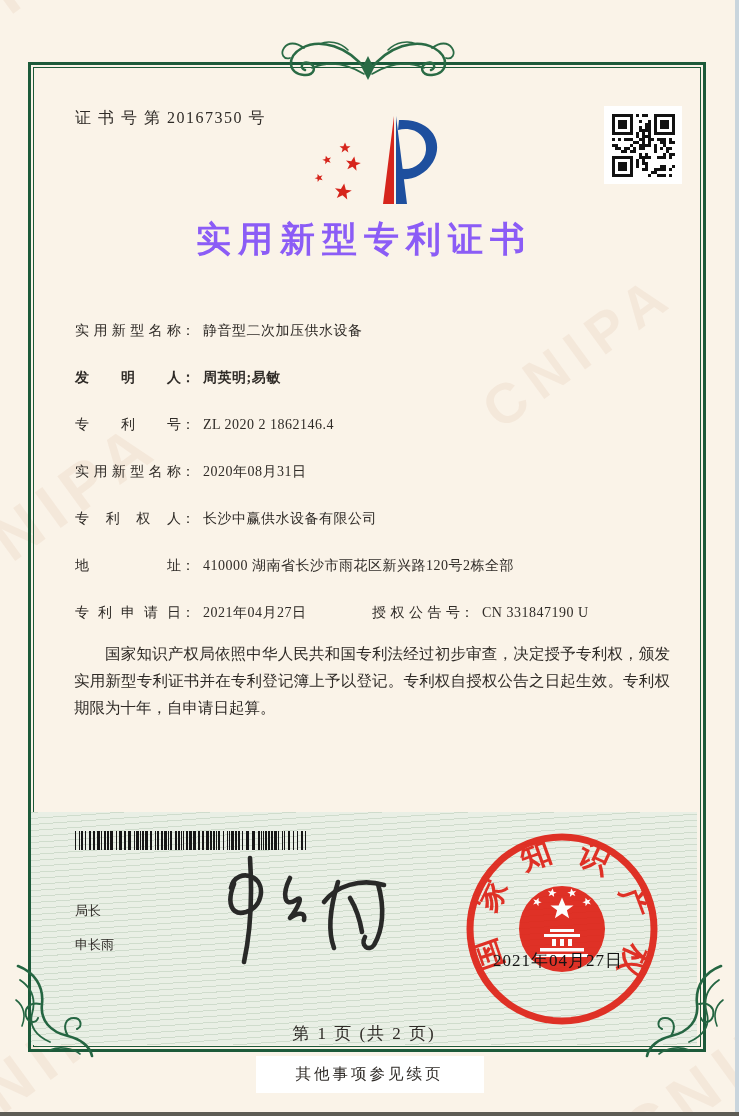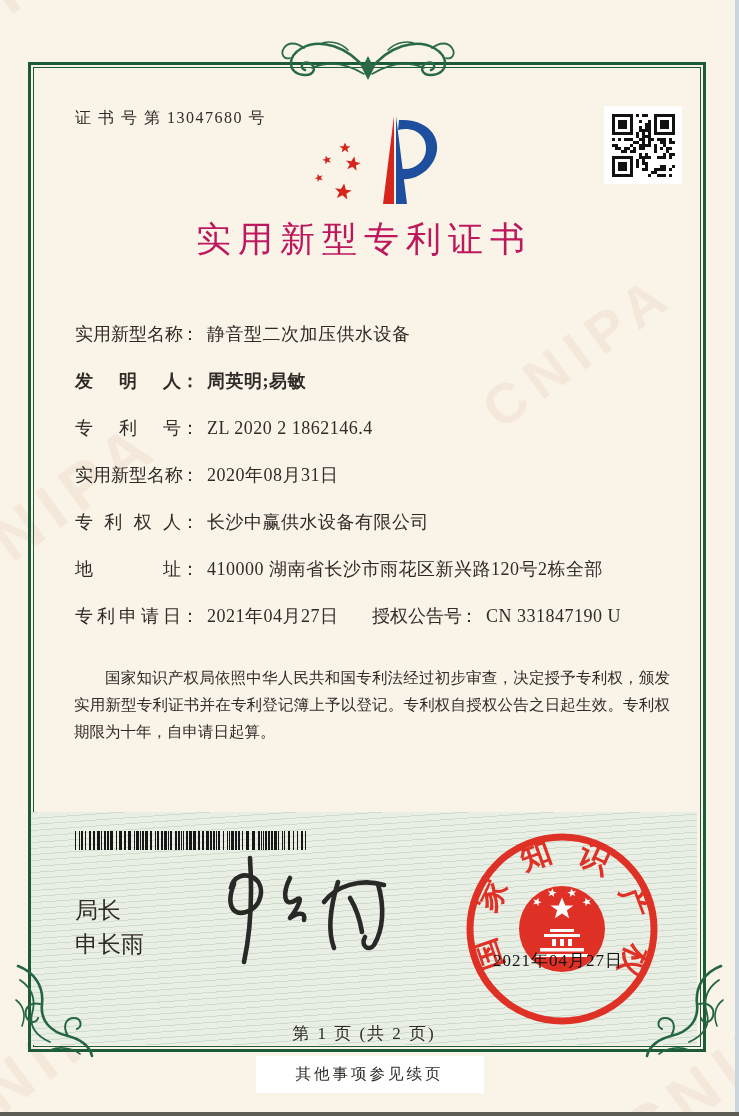--- a/index.html
+++ b/index.html
@@ -30,35 +30,35 @@
       var(--band_green,#e9efe5);
   }
   .ornament{z-index:3;}
   
   .certno{left:75px;top:108px;font-size:16px;letter-spacing:1.5px;z-index:2;}
   .qrbox{left:604px;top:106px;width:78px;height:78px;background:#fff;z-index:2;
          display:flex;align-items:center;justify-content:center;}
   .logo{left:293px;top:100px;z-index:2;}
   .title{
     left:28px;top:216px;width:672px;text-align:center;z-index:2;
-    font-size:35px;font-weight:normal;letter-spacing:7px;color:#be185d;
-  }
-  
-  .frow{position:absolute;left:75px;font-size:18px;z-index:2;white-space:nowrap;}
+    font-size:35px;font-weight:bold;letter-spacing:7px;color:#8b5cf6;
+  }
+  
+  .frow{position:absolute;left:75px;font-size:14px;z-index:2;white-space:nowrap;}
   .flabel{display:inline-block;width:106px;text-align:justify;text-align-last:justify;vertical-align:bottom;}
   .fvalue{margin-left:8px;letter-spacing:.5px;}
   .grant2{position:absolute;left:297px;top:0;}
   .grant2 .flabel{width:88px;}
   
-  .bodytext{left:74px;top:640px;width:596px;z-index:2;font-size:15.5px;line-height:27px;text-align:justify;margin-top:24px;}
+  .bodytext{left:74px;top:640px;width:596px;z-index:2;font-size:15.5px;line-height:27px;text-align:justify;}
   .bodytext p{margin:0;text-indent:2em;}
   
   .barcode{left:75px;top:831px;width:236px;height:19px;z-index:2;font-size:0;}
   .barcode i{display:inline-block;height:100%;background:#161616;}
-  .director{left:75px;top:894px;z-index:2;font-size:23px;line-height:34px;}
+  .director{left:75px;top:894px;z-index:2;font-size:13px;line-height:34px;}
   .signature{left:186px;top:850px;z-index:3;}
   .seal{left:460px;top:827px;z-index:2;opacity:.93;}
   .sealdate{left:452px;top:949px;width:212px;text-align:center;z-index:3;
             font-size:17px;letter-spacing:1px;color:#141414;}
   .pagenum{left:28px;top:1022px;width:672px;text-align:center;z-index:2;font-size:17px;letter-spacing:2px;}
   .footnote{
     left:50%;top:1056px;transform:translateX(-50%);z-index:2;background:#fff;
     padding:8px 40px;font-size:15.5px;letter-spacing:3px;white-space:nowrap;
   }
   .edge-right{position:absolute;right:0;top:0;width:4px;height:100%;background:#c9d5dd;z-index:5;}
@@ -106,21 +106,21 @@
   <g stroke="#256642" fill="none" stroke-width="2.6" stroke-linecap="round" transform="translate(84,0) scale(-1,1)">
     <path d="M8,6 C24,12 34,26 32,44 C30,60 40,72 58,76 C70,79 80,86 82,96"></path>
     <path d="M10,20 C22,28 26,40 22,54 C19,66 26,76 40,82" stroke-width="1.8"></path>
     <path d="M30,44 C20,42 14,48 16,56 C18,63 26,64 28,58" stroke-width="2"></path>
     <path d="M58,76 C52,66 56,58 64,58 C71,58 73,66 67,69" stroke-width="2"></path>
     <path d="M6,40 C14,46 16,56 12,66" stroke-width="1.6"></path>
     <path d="M40,90 C50,86 62,88 70,94" stroke-width="1.6"></path>
   </g>
 </svg>
 
-<div class="abs certno">证 书 号 第 13047680 号</div>
+<div class="abs certno">证 书 号 第 20167350 号</div>
 
 <div class="abs qrbox">
   <svg id="qr" width="63" height="63" viewBox="0 0 21 21" shape-rendering="crispEdges">
       <rect x="0" y="0" width="1" height="1" fill="#111"></rect>
       <rect x="0" y="1" width="1" height="1" fill="#111"></rect>
       <rect x="0" y="2" width="1" height="1" fill="#111"></rect>
       <rect x="0" y="3" width="1" height="1" fill="#111"></rect>
       <rect x="0" y="4" width="1" height="1" fill="#111"></rect>
       <rect x="0" y="5" width="1" height="1" fill="#111"></rect>
       <rect x="0" y="6" width="1" height="1" fill="#111"></rect>

